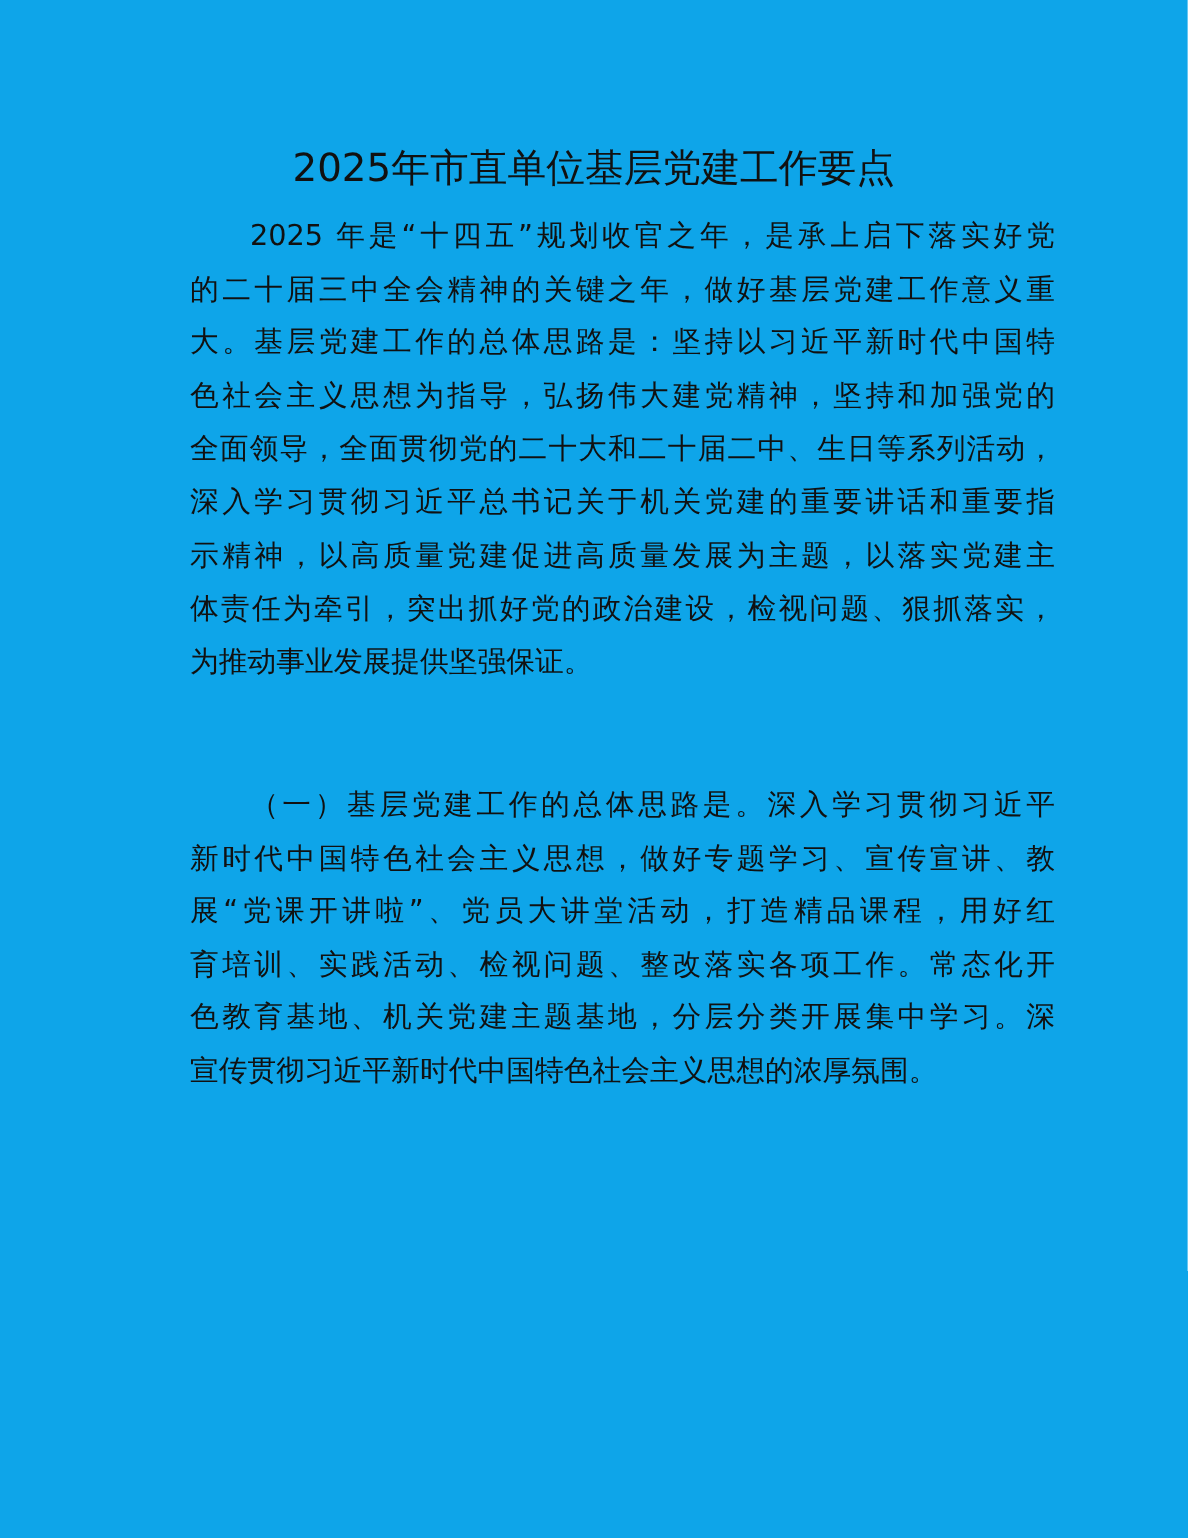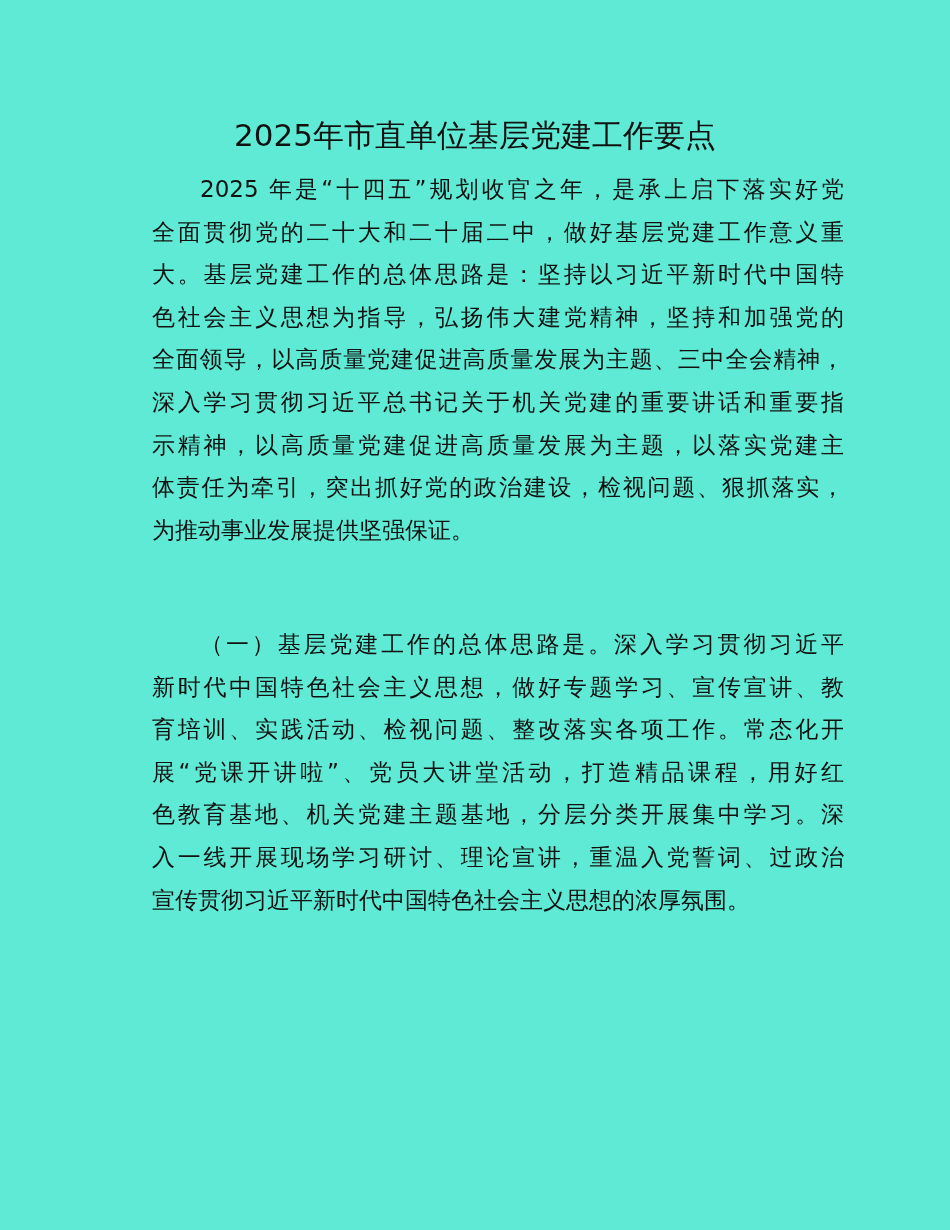--- a/index.html
+++ b/index.html
@@ -14,21 +14,21 @@
       overflow: hidden;
       font-family: "DejaVu Sans", "Liberation Sans", sans-serif;
       color: #111111;
     }
     .page {
       position: absolute;
       left: 0;
       top: 0;
       width: 950px;
       height: 1230px;
-      background: #5eead4;
+      background: #0ea5e9;
     }
     .title {
       position: absolute;
       left: 0;
       top: 112px;
       width: 950px;
       text-align: center;
       font-size: 31px;
       line-height: 46px;
       letter-spacing: 0px;
@@ -64,34 +64,33 @@
   </style>
 </head>
 <body>
 
 <div class="page">
 
   <h1 class="title">2025年市直单位基层党建工作要点</h1>
 
   <div class="body-block p1">
     <span class="line indent">2025 年是“十四五”规划收官之年，是承上启下落实好党</span>
-    <span class="line">全面贯彻党的二十大和二十届二中，做好基层党建工作意义重</span>
+    <span class="line">的二十届三中全会精神的关键之年，做好基层党建工作意义重</span>
     <span class="line">大。基层党建工作的总体思路是：坚持以习近平新时代中国特</span>
     <span class="line">色社会主义思想为指导，弘扬伟大建党精神，坚持和加强党的</span>
-    <span class="line">全面领导，以高质量党建促进高质量发展为主题、三中全会精神，</span>
+    <span class="line">全面领导，全面贯彻党的二十大和二十届二中、生日等系列活动，</span>
     <span class="line">深入学习贯彻习近平总书记关于机关党建的重要讲话和重要指</span>
     <span class="line">示精神，以高质量党建促进高质量发展为主题，以落实党建主</span>
     <span class="line">体责任为牵引，突出抓好党的政治建设，检视问题、狠抓落实，</span>
     <span class="line last">为推动事业发展提供坚强保证。</span>
   </div>
 
 
   <div class="body-block p2">
     <span class="line indent">（一）基层党建工作的总体思路是。深入学习贯彻习近平</span>
     <span class="line">新时代中国特色社会主义思想，做好专题学习、宣传宣讲、教</span>
+    <span class="line">展“党课开讲啦”、党员大讲堂活动，打造精品课程，用好红</span>
     <span class="line">育培训、实践活动、检视问题、整改落实各项工作。常态化开</span>
-    <span class="line">展“党课开讲啦”、党员大讲堂活动，打造精品课程，用好红</span>
     <span class="line">色教育基地、机关党建主题基地，分层分类开展集中学习。深</span>
-    <span class="line">入一线开展现场学习研讨、理论宣讲，重温入党誓词、过政治</span>
     <span class="line last">宣传贯彻习近平新时代中国特色社会主义思想的浓厚氛围。</span>
   </div>
 
 </div>
 
 </body></html>

